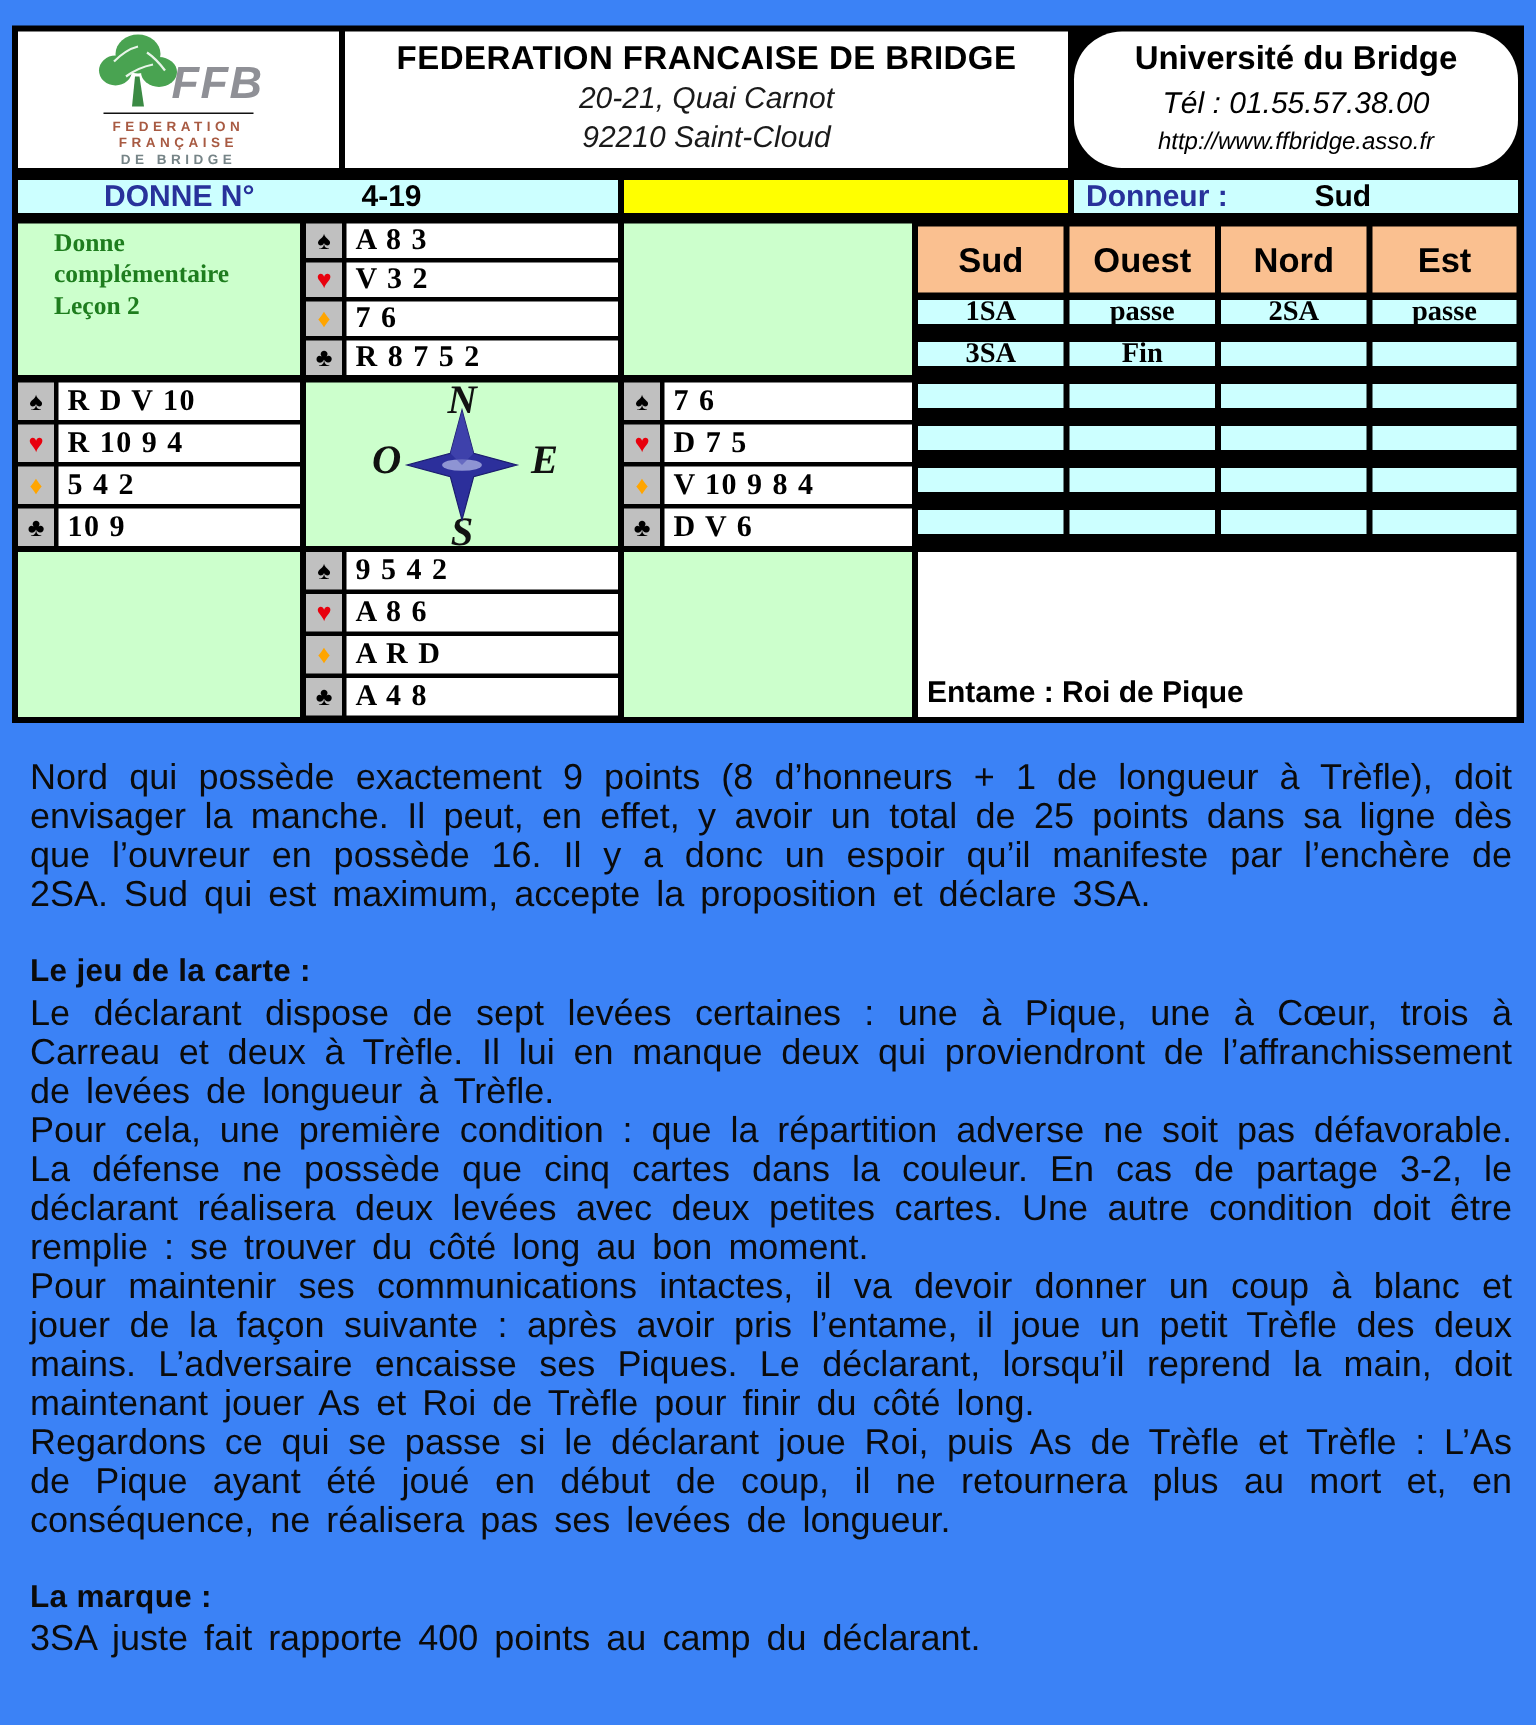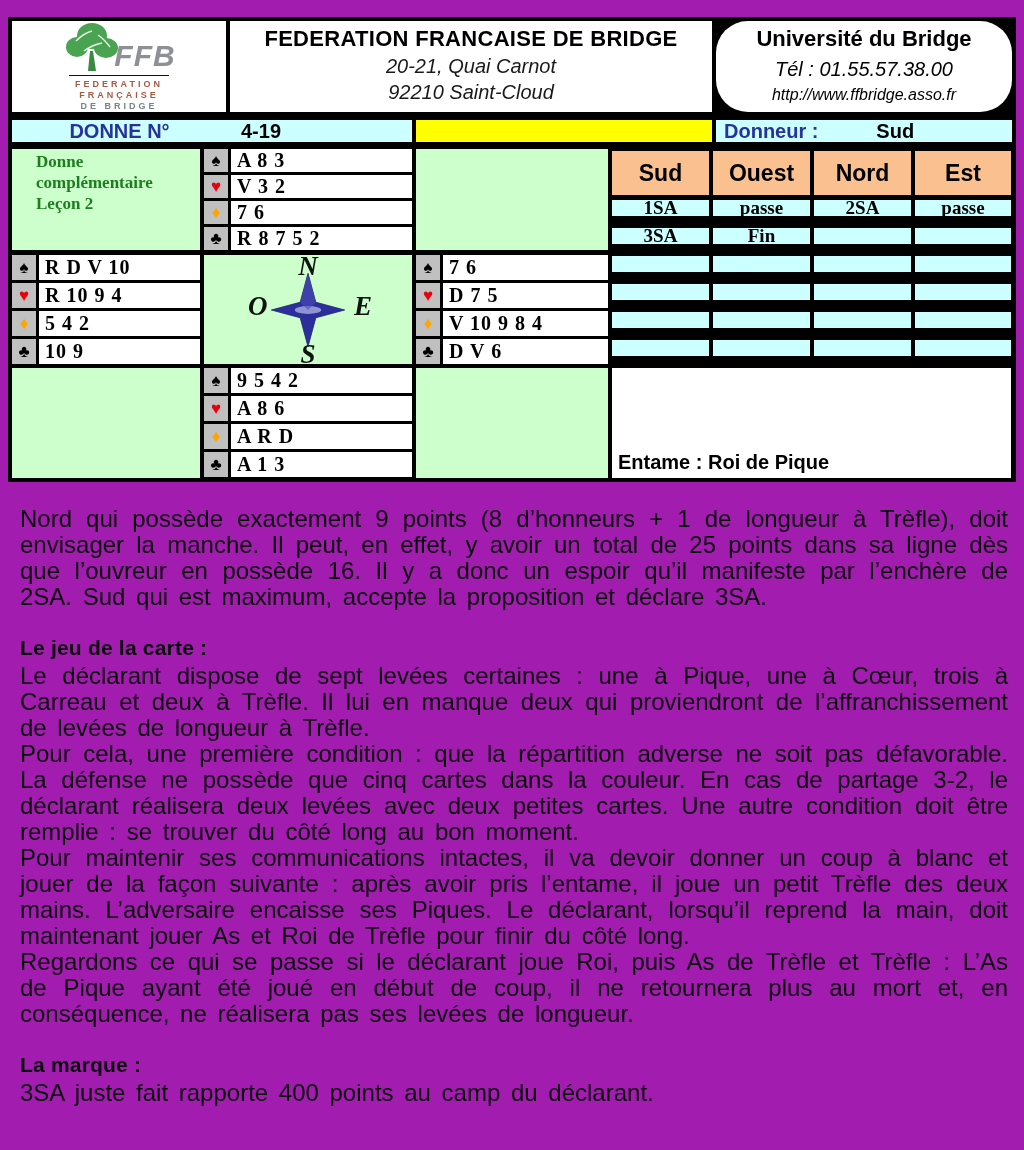--- a/index.html
+++ b/index.html
@@ -1,17 +1,17 @@
 <!DOCTYPE html>
 <html><head>
 <meta charset="utf-8">
 <style>
   * { margin:0; padding:0; box-sizing:border-box; }
   html,body { background:#ffffff; }
-  .sheet { position:relative; width:1024px; height:1150px; background:#a21caf;
+  .sheet { position:relative; width:1024px; height:1150px; background:#3b82f6;
            font-family:"Liberation Sans", sans-serif; overflow:hidden; }
 
   
   .hdr { position:absolute; left:8px; top:17px; width:1008px; height:99px; background:#000; }
   .hdr-cell { position:absolute; background:#fff; top:4px; height:91px; }
   .hdr-logo { left:4px; width:214px; display:flex; flex-direction:column; align-items:center; justify-content:center; }
   .hdr-center { left:222px; width:482px; display:flex; flex-direction:column; align-items:center; justify-content:space-between; padding:5px 0 8px 0; }
   .hdr-right { left:708px; width:296px; display:flex; flex-direction:column; align-items:center; justify-content:space-between; padding:5px 0 8px 0;border-radius:32px; }
   .org-title { font-weight:bold; font-size:22px; letter-spacing:.3px; }
   .addr { font-style:italic; font-size:20px; color:#1a1a1a; }
@@ -246,21 +246,21 @@
       <div class="hand-row">
         <div class="suit-cell s-heart">♥</div>
         <div class="card-cell">A 8 6</div>
       </div>
       <div class="hand-row">
         <div class="suit-cell s-diamond">♦</div>
         <div class="card-cell">A R D</div>
       </div>
       <div class="hand-row">
         <div class="suit-cell s-club">♣</div>
-        <div class="card-cell">A 1 3</div>
+        <div class="card-cell">A 4 8</div>
       </div>
     </div>
 
     <div class="cell green" style="left:408px; top:223px; width:192px; height:110px;"></div>
 
     <div class="cell entame-cell">
       <span class="entame-txt">Entame : Roi de Pique</span>
     </div>
   </div>
 

